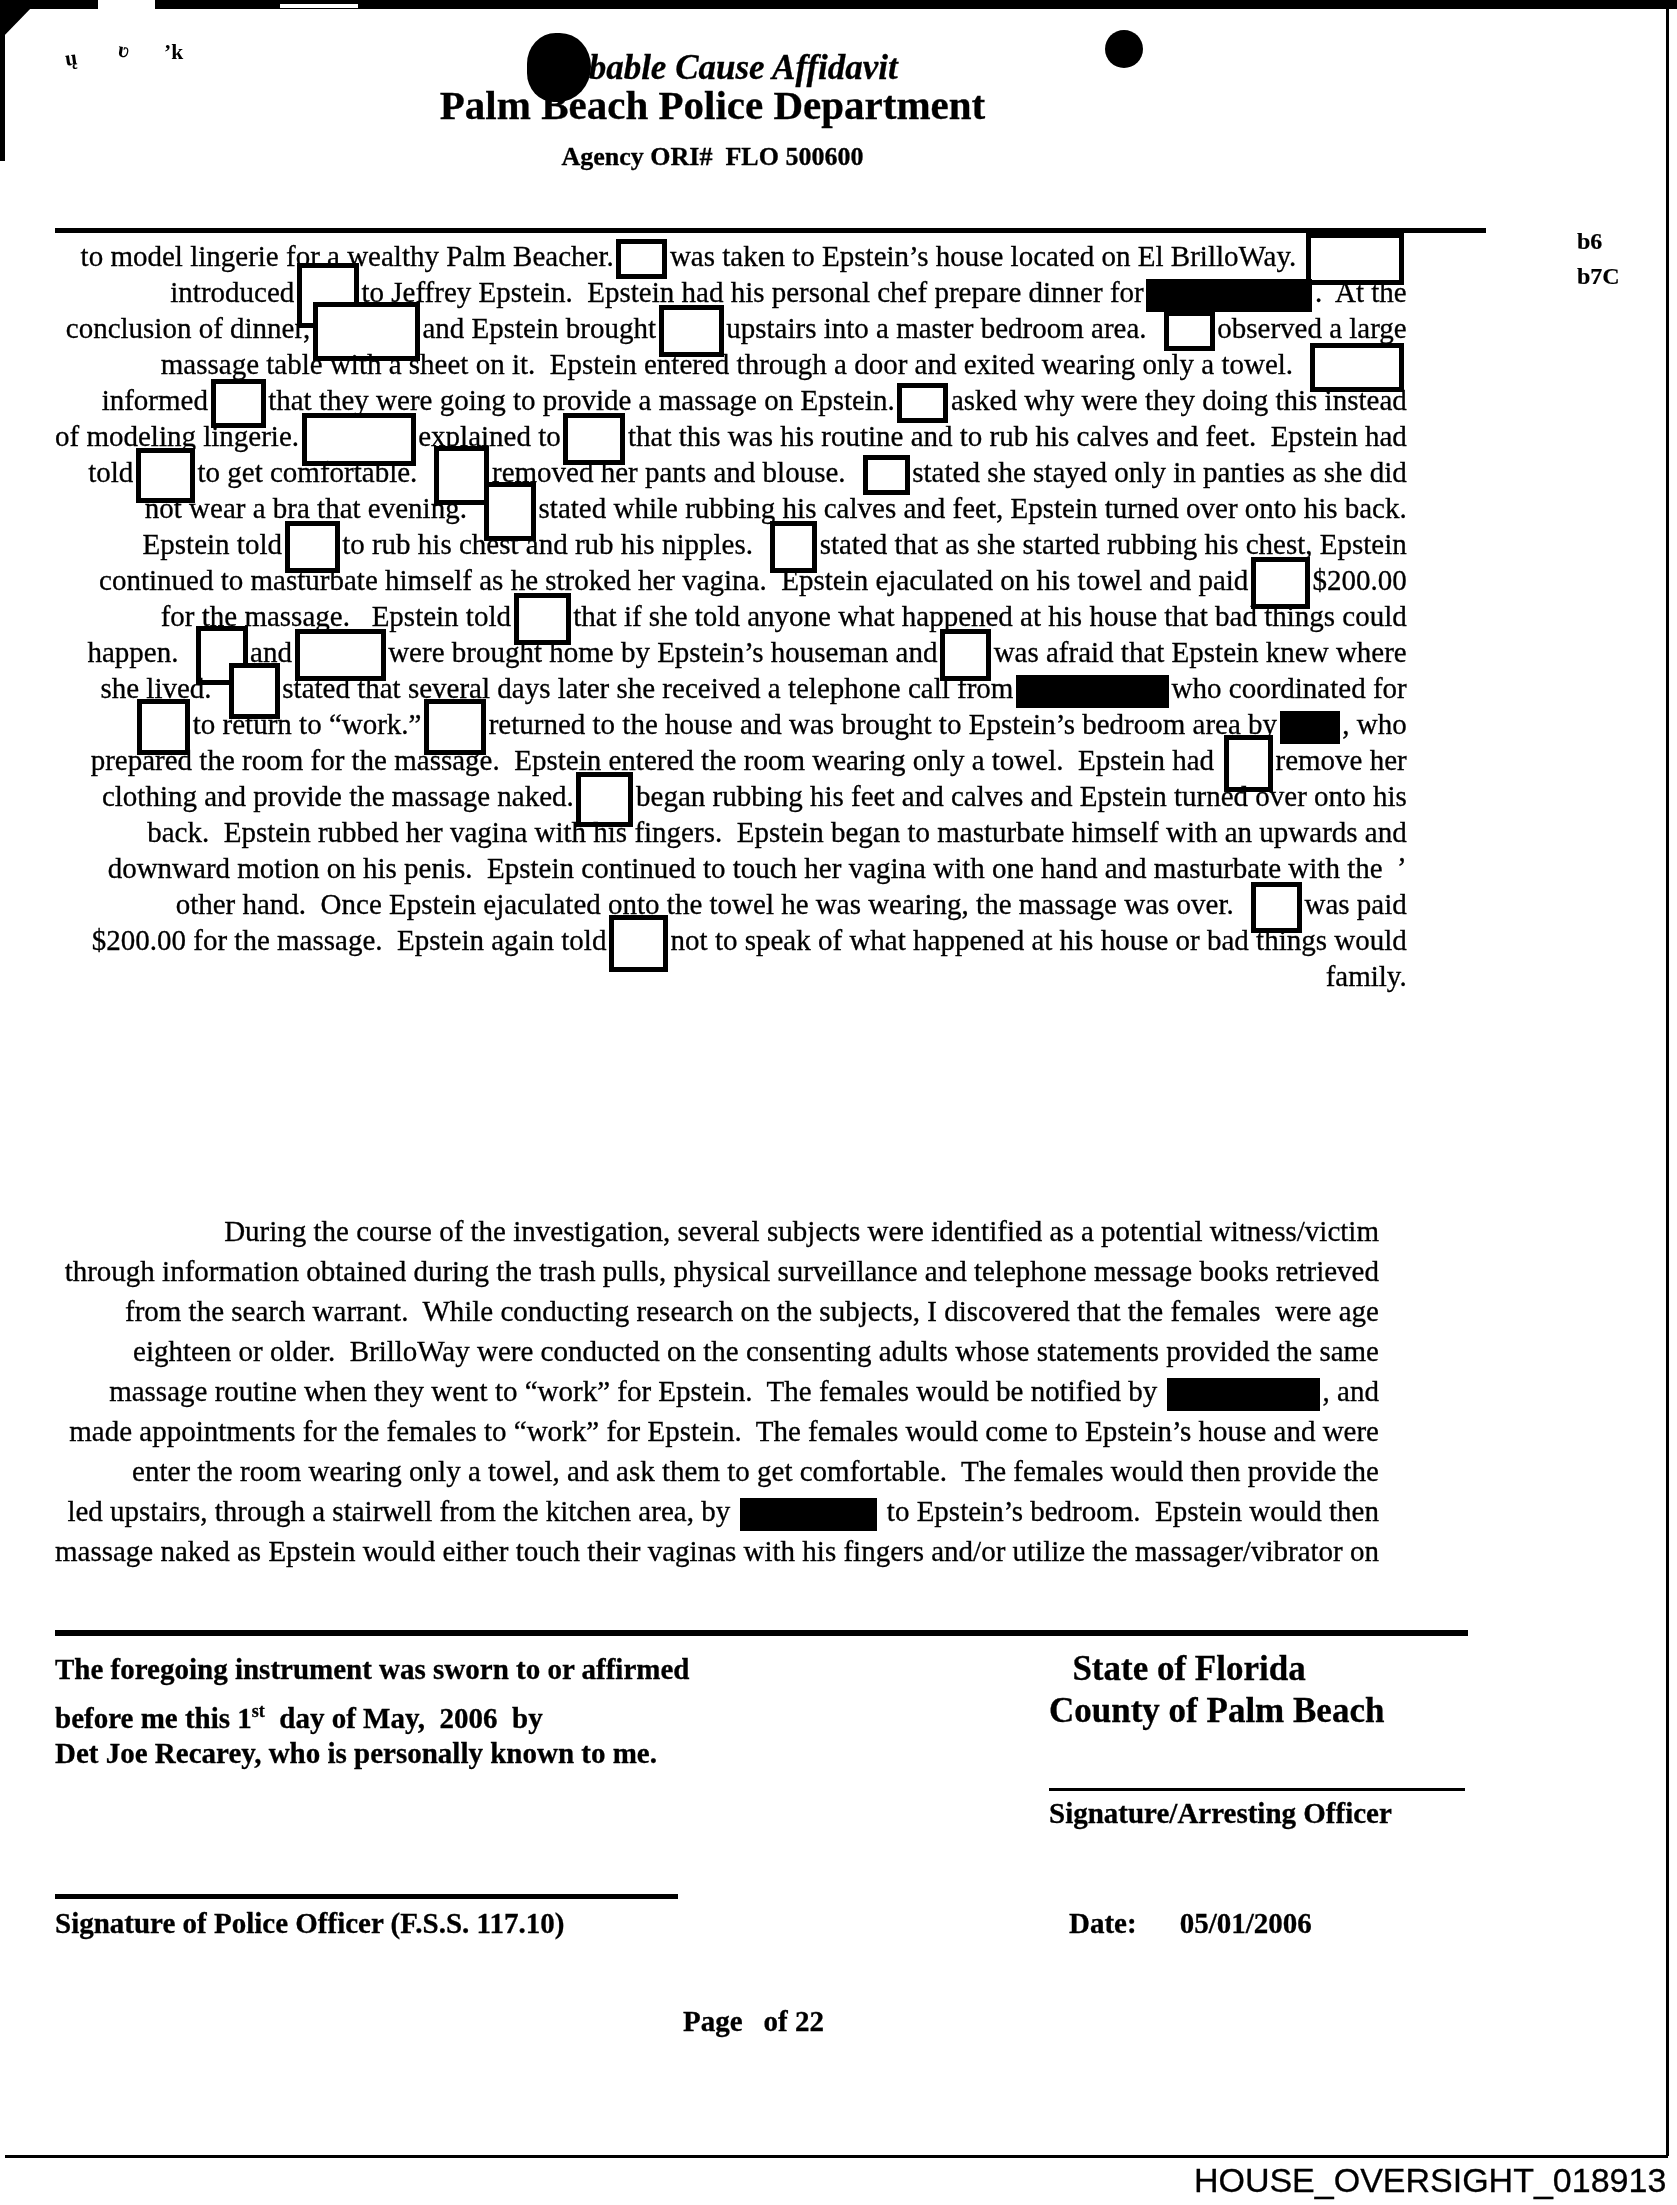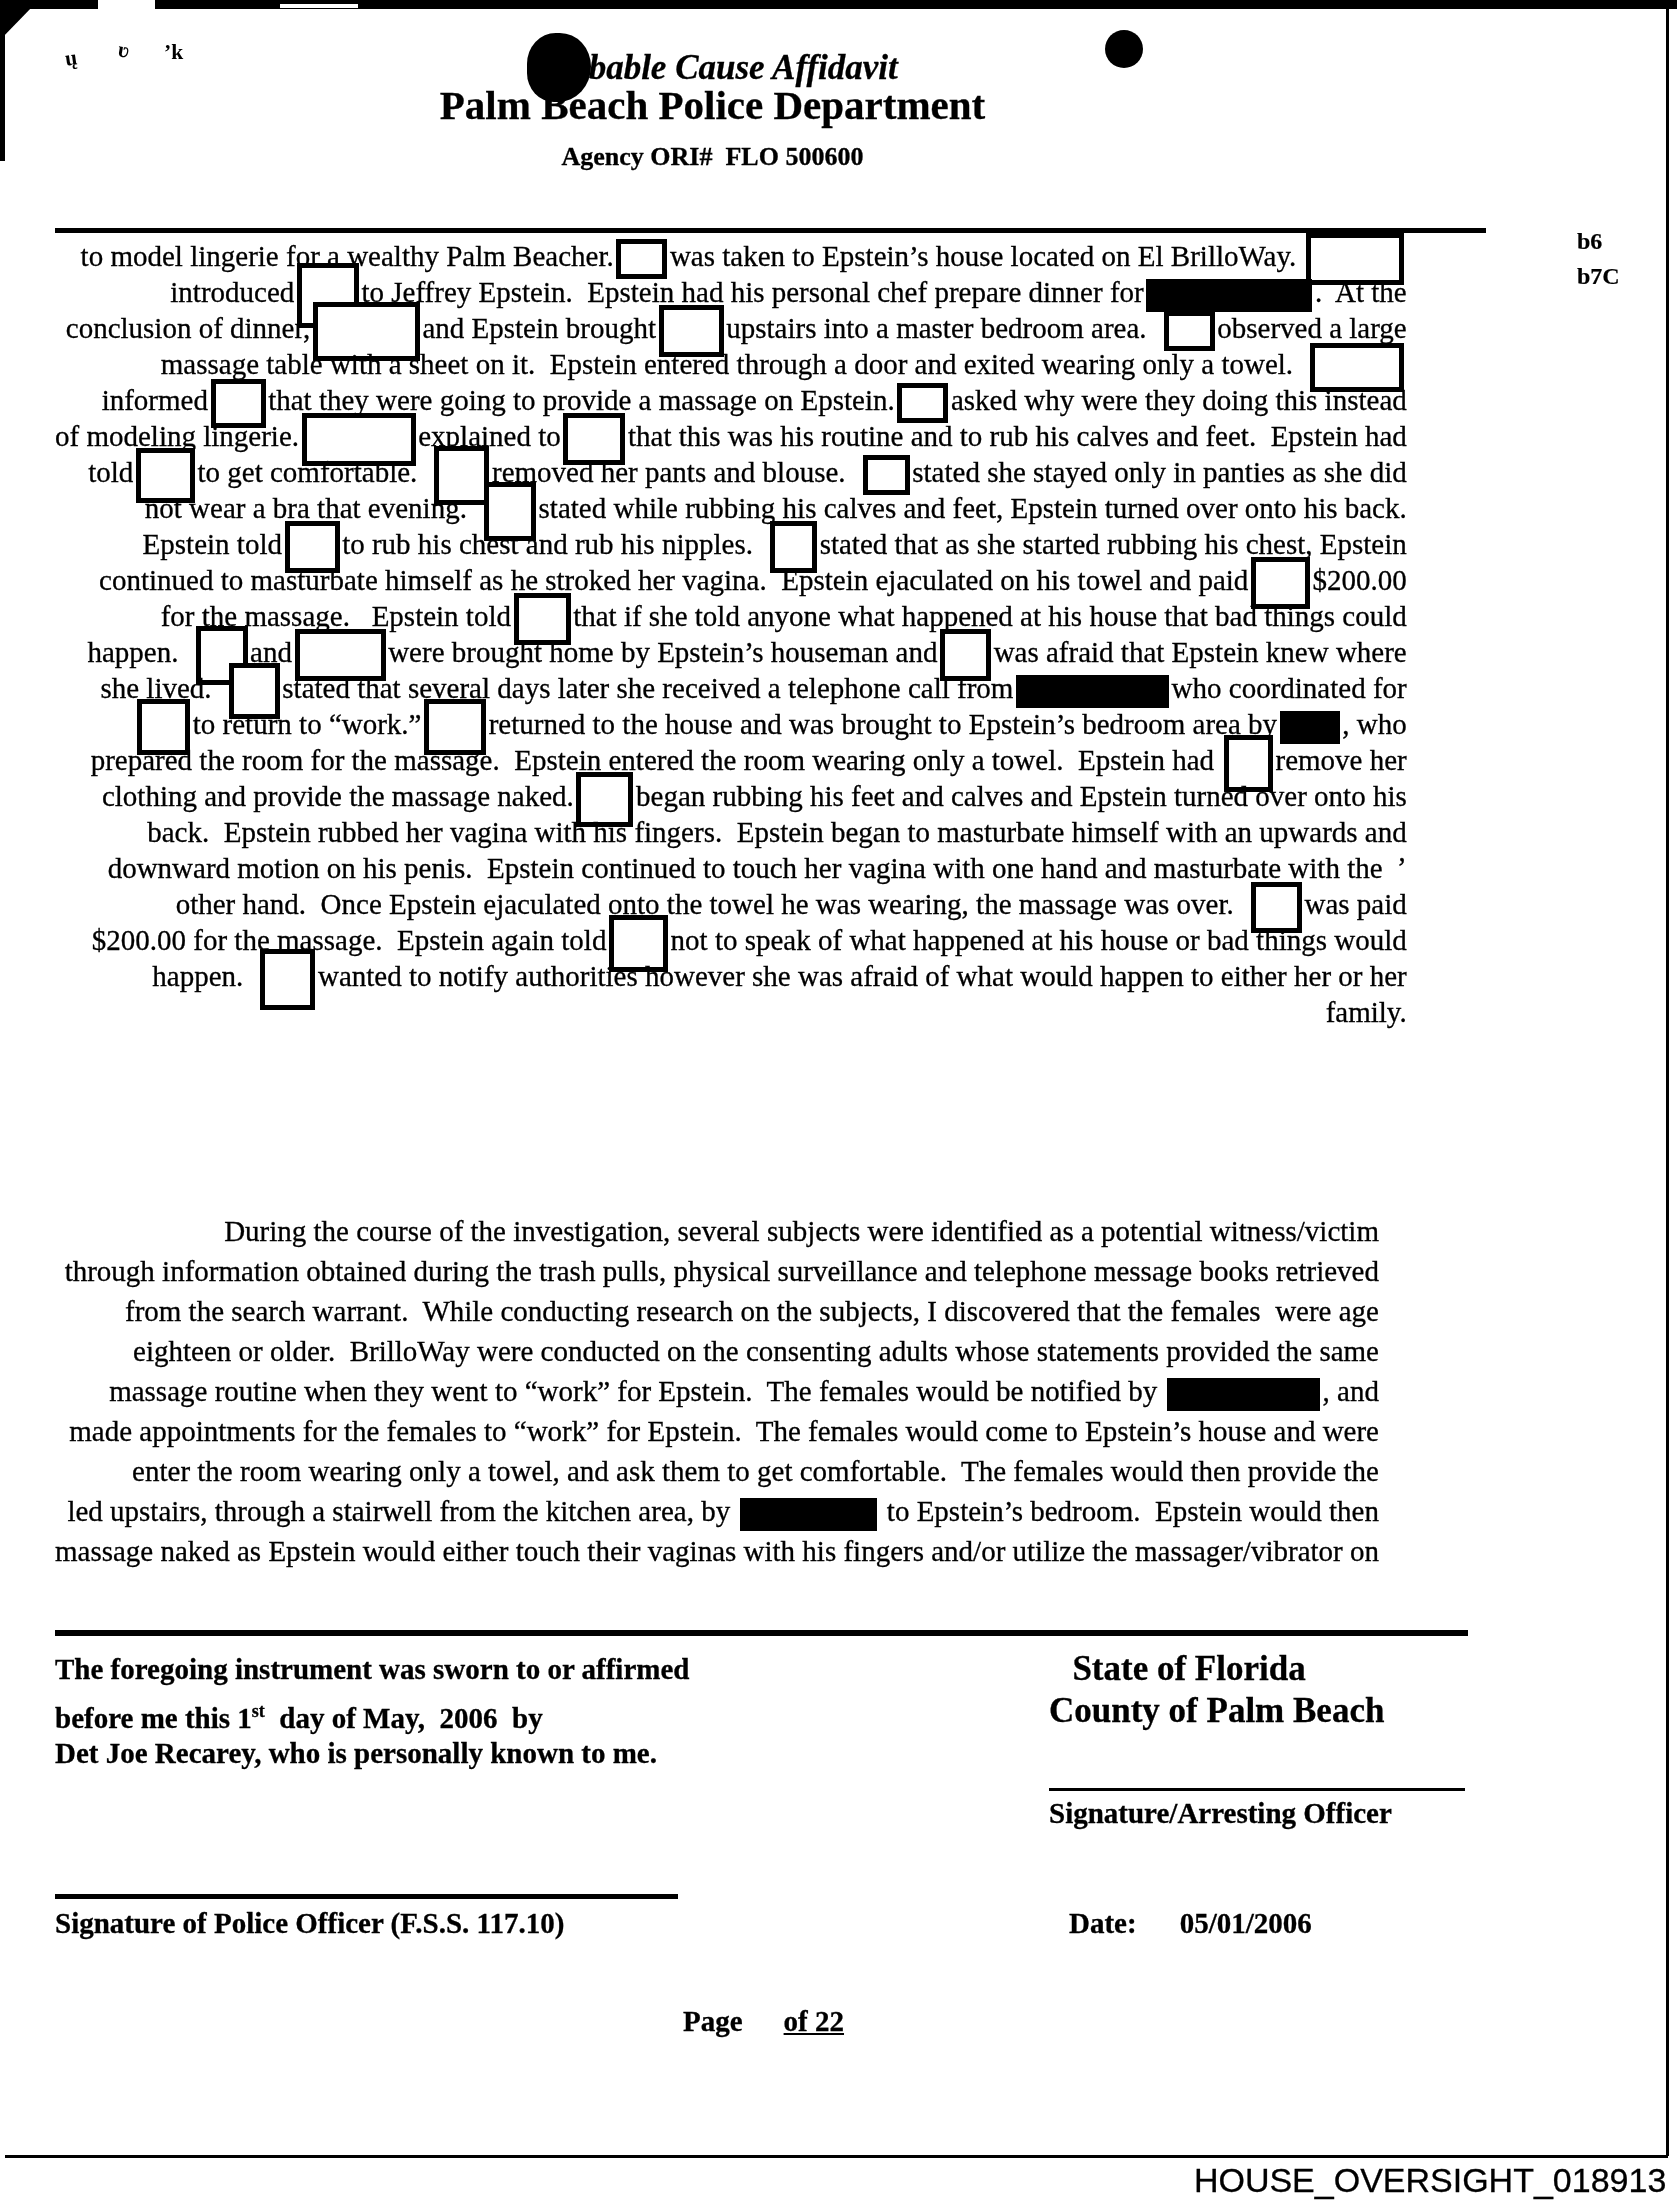--- a/index.html
+++ b/index.html
@@ -52,21 +52,21 @@
   .state-block { position:absolute; left:1049px; top:1648px; font-size:35px; font-weight:bold; }
   .state-block div { height:42px; line-height:42px; white-space:pre; }
   .state-block .state-line { padding-left:23.4px; }
   .rule-arresting { position:absolute; left:1049px; top:1788px; width:416px; height:3.3px; background:#000; }
   .sig-arresting { position:absolute; left:1049px; top:1797px; font-size:29px; font-weight:bold; white-space:pre; }
   .rule-police { position:absolute; left:55px; top:1894px; width:623px; height:4.6px; background:#000; }
   .sig-police { position:absolute; left:55px; top:1907px; font-size:29px; font-weight:bold; white-space:pre; }
   .date-row { position:absolute; left:1049px; top:1907px; font-size:29px; font-weight:bold; white-space:pre;margin-left:20px; }
   .date-row .date-value { margin-left:43px; }
   .page-row { position:absolute; left:683px; top:2005px; font-size:29px; font-weight:bold; white-space:pre; }
-  .page-row .page-of { margin-left:41px;text-decoration:underline; }
+  .page-row .page-of { margin-left:21px; }
 
   .stamp { position:absolute; right:11.7px; top:2161px; font-family:"Liberation Sans", sans-serif;
     font-size:34px; -webkit-text-stroke:0.3px #000; white-space:pre; }
 </style>
 </head>
 <body>
 
 <div class="page">
 
   <div class="scan-top-bar"></div>
@@ -105,21 +105,20 @@
       <div class="line"><span>for the massage.   Epstein told</span><span class="rbox" style="width: 57px; height: 52px;"></span><span>that if she told anyone what happened at his house that bad things could</span></div>
       <div class="line"><span>happen.  </span><span class="rbox" style="width: 52px; height: 59px;"></span><span>and</span><span class="rbox" style="width: 91px; height: 52px;"></span><span>were brought home by Epstein’s houseman and</span><span class="rbox" style="width: 51px; height: 52px;"></span><span>was afraid that Epstein knew where</span></div>
       <div class="line"><span>she lived.  </span><span class="rbox" style="width: 51px; height: 56px;"></span><span>stated that several days later she received a telephone call from</span><span class="rbar" style="width: 153px;"></span><span>who coordinated for</span></div>
       <div class="line"><span class="rbox" style="width: 53px; height: 56px;"></span><span>to return to “work.”</span><span class="rbox" style="width: 62px; height: 56px;"></span><span>returned to the house and was brought to Epstein’s bedroom area by</span><span class="rbar" style="width: 60px;"></span><span>, who</span></div>
       <div class="line"><span>prepared the room for the massage.  Epstein entered the room wearing only a towel.  Epstein had </span><span class="rbox" style="width: 49px; height: 57px;"></span><span>remove her</span></div>
       <div class="line"><span>clothing and provide the massage naked.</span><span class="rbox" style="width: 57px; height: 55px;"></span><span>began rubbing his feet and calves and Epstein turned over onto his</span></div>
       <div class="line"><span>back.  Epstein rubbed her vagina with his fingers.  Epstein began to masturbate himself with an upwards and</span></div>
       <div class="line"><span>downward motion on his penis.  Epstein continued to touch her vagina with one hand and masturbate with the  ʼ</span></div>
       <div class="line"><span>other hand.  Once Epstein ejaculated onto the towel he was wearing, the massage was over.  </span><span class="rbox" style="width: 51px; height: 51px;"></span><span>was paid</span></div>
       <div class="line"><span>$200.00 for the massage.  Epstein again told</span><span class="rbox" style="width: 59px; height: 57px;"></span><span>not to speak of what happened at his house or bad things would</span></div>
-      <div class="line"><span>happen.  </span><span class="rbox" style="width: 55px; height: 61px;"></span><span>wanted to notify authorities however she was afraid of what would happen to either her or her</span></div>
       <div class="line"><span>family.</span></div>
     </div>
   <div class="para" id="para2">
       <div class="line"><span class="spacer" style="width: 98px;"></span><span>During the course of the investigation, several subjects were identified as a potential witness/victim</span></div>
       <div class="line"><span>through information obtained during the trash pulls, physical surveillance and telephone message books retrieved</span></div>
       <div class="line"><span>from the search warrant.  While conducting research on the subjects, I discovered that the females  were age</span></div>
       <div class="line"><span>eighteen or older.  BrilloWay were conducted on the consenting adults whose statements provided the same</span></div>
       <div class="line"><span>massage routine when they went to “work” for Epstein.  The females would be notified by </span><span class="rbar" style="width: 153px;"></span><span>, and</span></div>
       <div class="line"><span>made appointments for the females to “work” for Epstein.  The females would come to Epstein’s house and were</span></div>
       <div class="line"><span>enter the room wearing only a towel, and ask them to get comfortable.  The females would then provide the</span></div>

